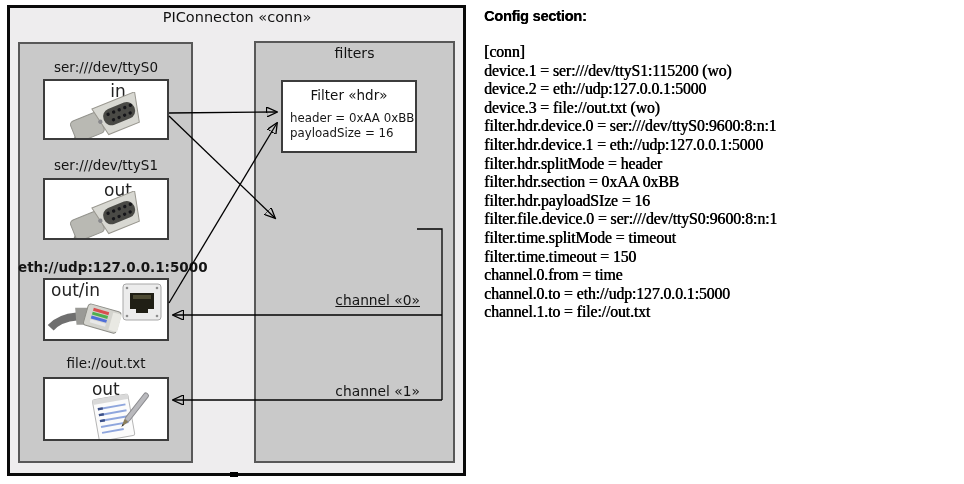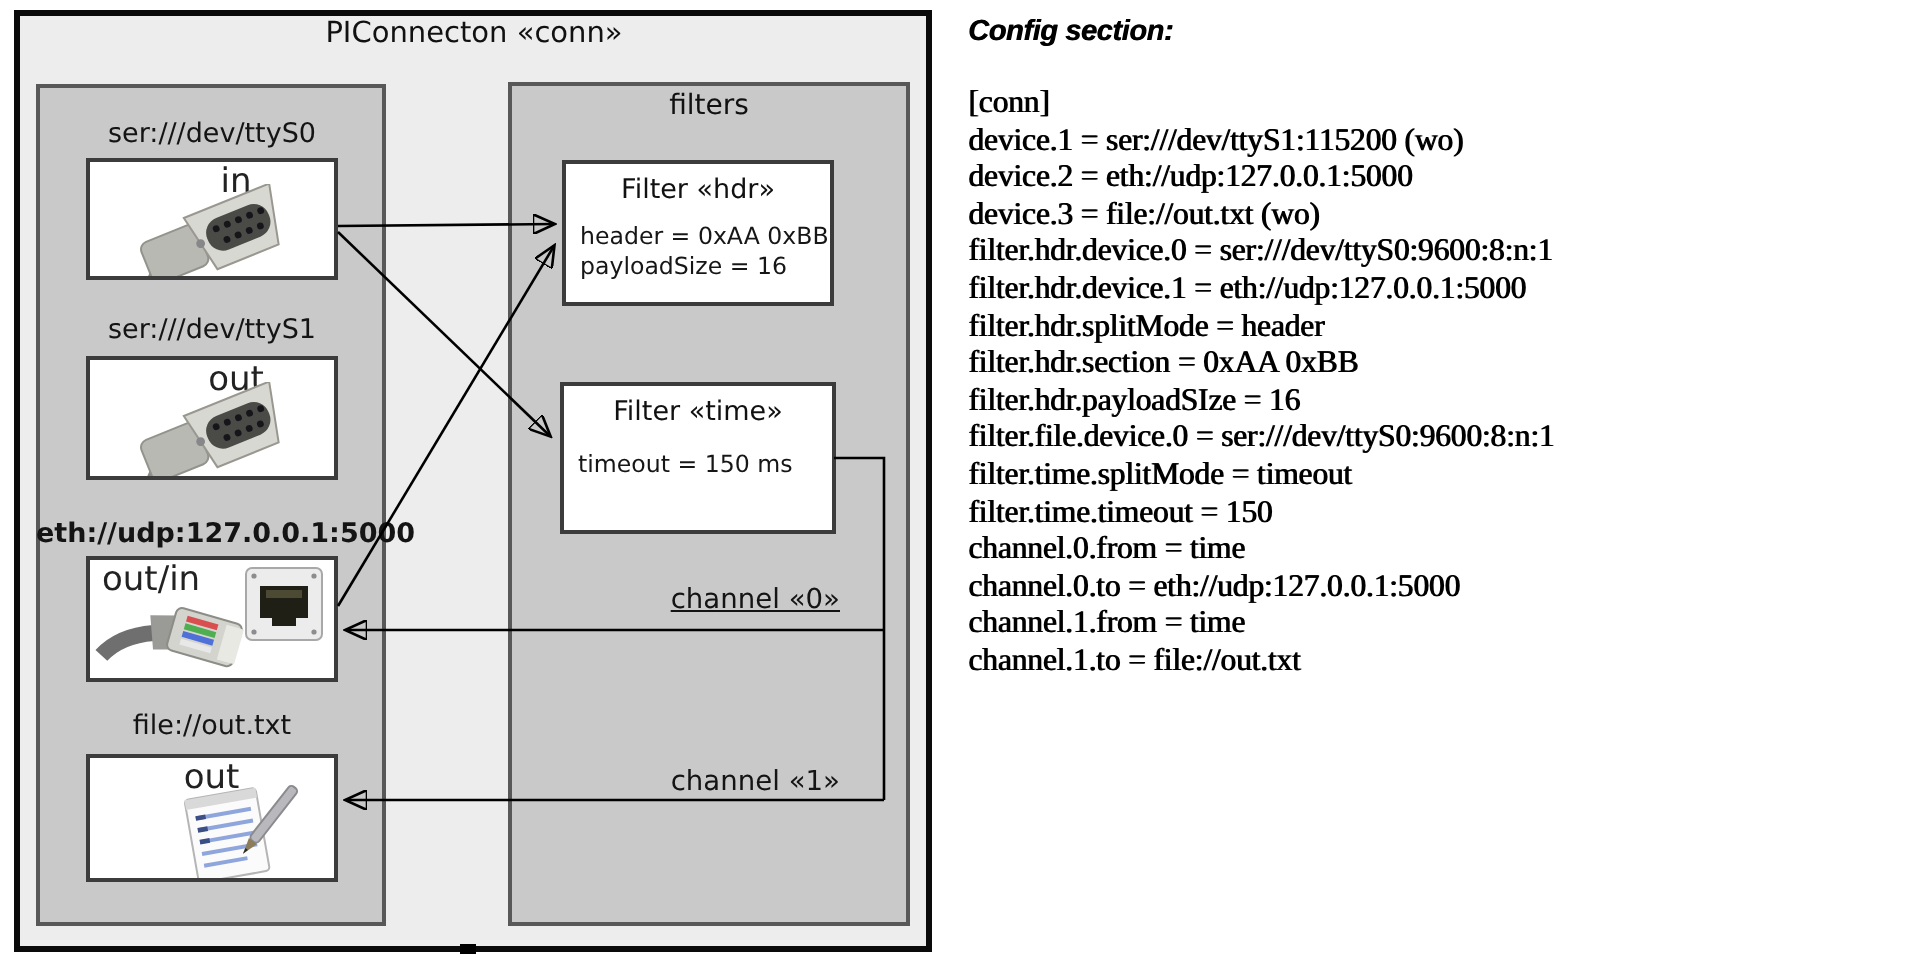--- a/index.html
+++ b/index.html
@@ -47,21 +47,21 @@
                  font-size:13.8px;color:#141414;}
   .ch0{top:292px;text-decoration:underline;} .ch1{top:383px;}
 
   .overlay{position:absolute;left:0;top:0;width:964px;height:484px;pointer-events:none;}
   .overlay line,.overlay path{stroke:#000;stroke-width:1.3;fill:none;}
 
   
   .config{position:absolute;left:484px;top:0;width:478px;}
   .config-heading{margin-top:8px;font-family:"Liberation Sans",sans-serif;
                   font-weight:700;font-size:14.5px;color:#000;
-                  text-shadow:0.3px 0 0 #000;letter-spacing:-0.2px;font-style:italic;}
+                  text-shadow:0.3px 0 0 #000;letter-spacing:-0.2px;}
   .config-lines{margin-top:19px;}
   .cline{font-family:Liberation Serif, serif;font-size:15.8px;line-height:18.6px;
          color:#000;white-space:pre;text-shadow:0.5px 0 0 #000;letter-spacing:-0.1px;}
 </style>
 </head>
 <body>
 
 <div id="app">
 
   <div class="outer"></div>
@@ -177,26 +177,20 @@
     </svg>
   </div>
 
   <div class="filter-box filter-hdr">
     <div class="filter-title">Filter «hdr»</div>
     <div class="filter-attrs attrs-hdr">
       <div>header = 0xAA 0xBB</div>
       <div>payloadSize = 16</div>
     </div>
   </div>
-  <div class="filter-box filter-time">
-    <div class="filter-title">Filter «time»</div>
-    <div class="filter-attrs attrs-time">
-      <div>timeout = 150 ms</div>
-    </div>
-  </div>
 
   <div class="channel-label ch0">channel «0»</div>
   <div class="channel-label ch1">channel «1»</div>
 
   <svg class="overlay" viewBox="0 0 964 484">
     <defs>
       <marker id="arr" markerWidth="12" markerHeight="10" refX="10.5" refY="5" orient="auto" markerUnits="userSpaceOnUse">
         <path d="M0,0 L11,5 L0,10 Z" fill="#000"></path>
       </marker>
     </defs>
@@ -219,18 +213,17 @@
       <div class="cline">filter.hdr.device.0 = ser:///dev/ttyS0:9600:8:n:1</div>
       <div class="cline">filter.hdr.device.1 = eth://udp:127.0.0.1:5000</div>
       <div class="cline">filter.hdr.splitMode = header</div>
       <div class="cline">filter.hdr.section = 0xAA 0xBB</div>
       <div class="cline">filter.hdr.payloadSIze = 16</div>
       <div class="cline">filter.file.device.0 = ser:///dev/ttyS0:9600:8:n:1</div>
       <div class="cline">filter.time.splitMode = timeout</div>
       <div class="cline">filter.time.timeout = 150</div>
       <div class="cline">channel.0.from = time</div>
       <div class="cline">channel.0.to = eth://udp:127.0.0.1:5000</div>
-      <div class="cline">channel.1.from = time</div>
       <div class="cline">channel.1.to = file://out.txt</div>
     </div>
   </section>
 
 </div>
 
 </body></html>

